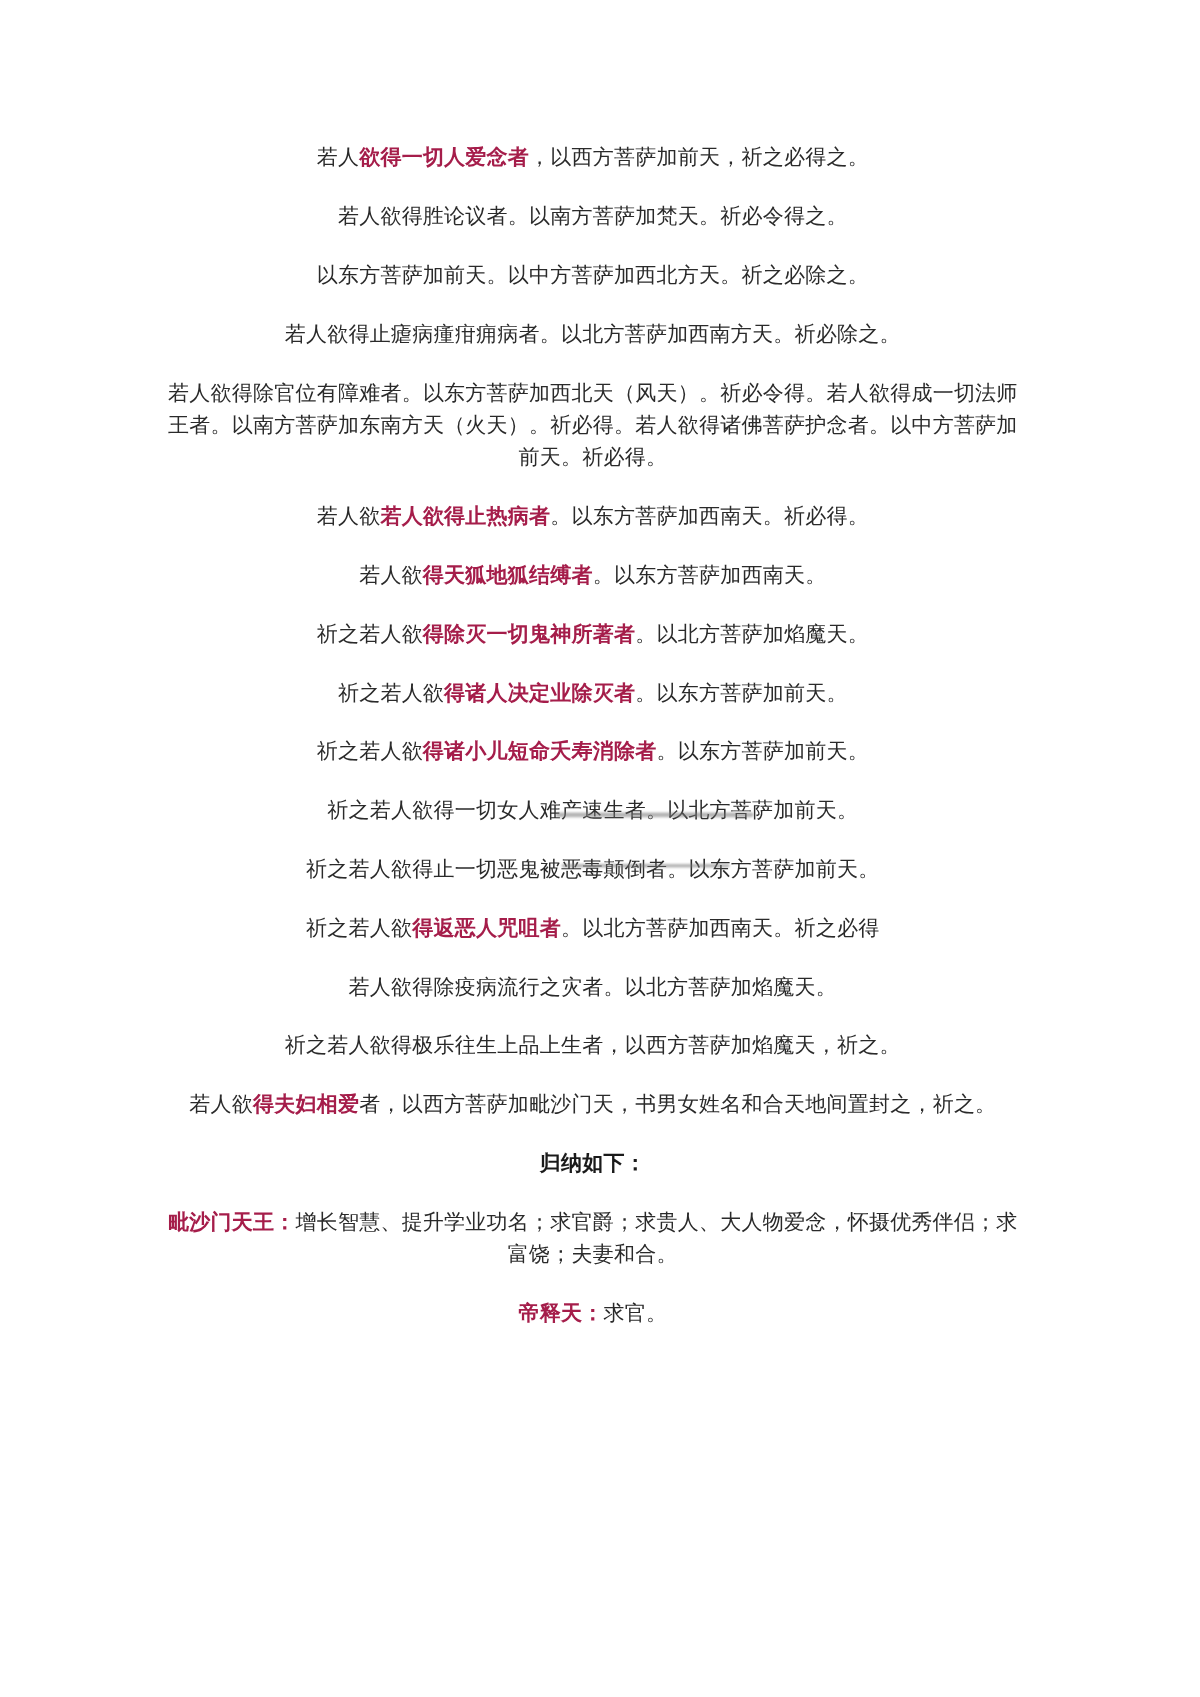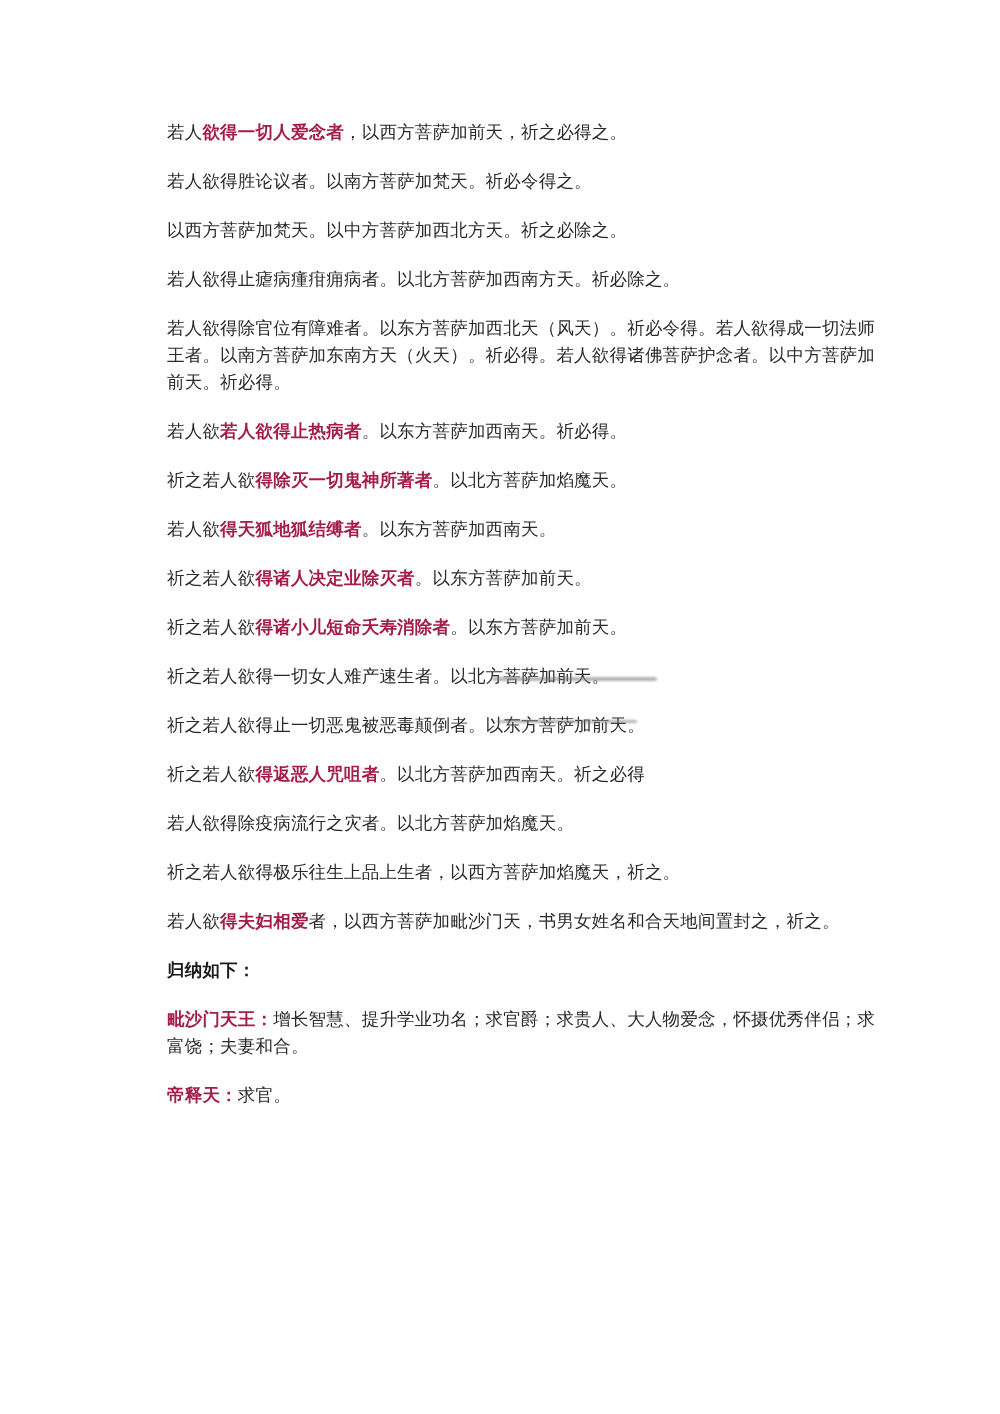--- a/index.html
+++ b/index.html
@@ -10,23 +10,24 @@
     body {
       width: 1000px;
       height: 1414px;
       position: relative;
       overflow: hidden;
       font-family: "DejaVu Serif", "Liberation Serif", serif;
       color: #2a2a2a;
     }
     .page {
       position: absolute;
-      left: 167px;
+      left: 138px;
       top: 119px;
       width: 712px;
+      text-align: center;
     }
     .para {
       font-size: 17.5px;
       line-height: 27px;
       margin: 0 0 22px 0;
       letter-spacing: 0.2px;
     }
     .hl {
       color: #a51d4a;
       font-weight: bold;
@@ -45,31 +46,31 @@
   </style>
 </head>
 <body>
 
 <div class="page">
 
   <p class="para"><span>若人</span><span class="hl">欲得一切人爱念者</span><span>，以西方菩萨加前天，祈之必得之。</span></p>
 
   <p class="para"><span>若人欲得胜论议者。以南方菩萨加梵天。祈必令得之。</span></p>
 
-  <p class="para"><span>以西方菩萨加梵天。以中方菩萨加西北方天。祈之必除之。</span></p>
+  <p class="para"><span>以东方菩萨加前天。以中方菩萨加西北方天。祈之必除之。</span></p>
 
   <p class="para"><span>若人欲得止瘧病瘇疳痈病者。以北方菩萨加西南方天。祈必除之。</span></p>
 
   <p class="para"><span>若人欲得除官位有障难者。以东方菩萨加西北天（风天）。祈必令得。若人欲得成一切法师王者。以南方菩萨加东南方天（火天）。祈必得。若人欲得诸佛菩萨护念者。以中方菩萨加前天。祈必得。</span></p>
 
   <p class="para"><span>若人欲</span><span class="hl">若人欲得止热病者</span><span>。以东方菩萨加西南天。祈必得。</span></p>
 
+  <p class="para"><span>若人欲</span><span class="hl">得天狐地狐结缚者</span><span>。以东方菩萨加西南天。</span></p>
+
   <p class="para"><span>祈之若人欲</span><span class="hl">得除灭一切鬼神所著者</span><span>。以北方菩萨加焰魔天。</span></p>
-
-  <p class="para"><span>若人欲</span><span class="hl">得天狐地狐结缚者</span><span>。以东方菩萨加西南天。</span></p>
 
   <p class="para"><span>祈之若人欲</span><span class="hl">得诸人决定业除灭者</span><span>。以东方菩萨加前天。</span></p>
 
   <p class="para"><span>祈之若人欲</span><span class="hl">得诸小儿短命夭寿消除者</span><span>。以东方菩萨加前天。</span></p>
 
   <p class="para" style="position:relative;"><span>祈之若人欲得一切女人难产速生者。以北方菩萨加前天。</span><span class="smudge" style="left:325px; top:14px; width:165px;"></span></p>
 
   <p class="para" style="position:relative;"><span>祈之若人欲得止一切恶鬼被恶毒颠倒者。以东方菩萨加前天。</span><span class="smudge" style="left:330px; top:8px; width:140px; height:3px;"></span></p>
 
   <p class="para"><span>祈之若人欲</span><span class="hl">得返恶人咒咀者</span><span>。以北方菩萨加西南天。祈之必得</span></p>

